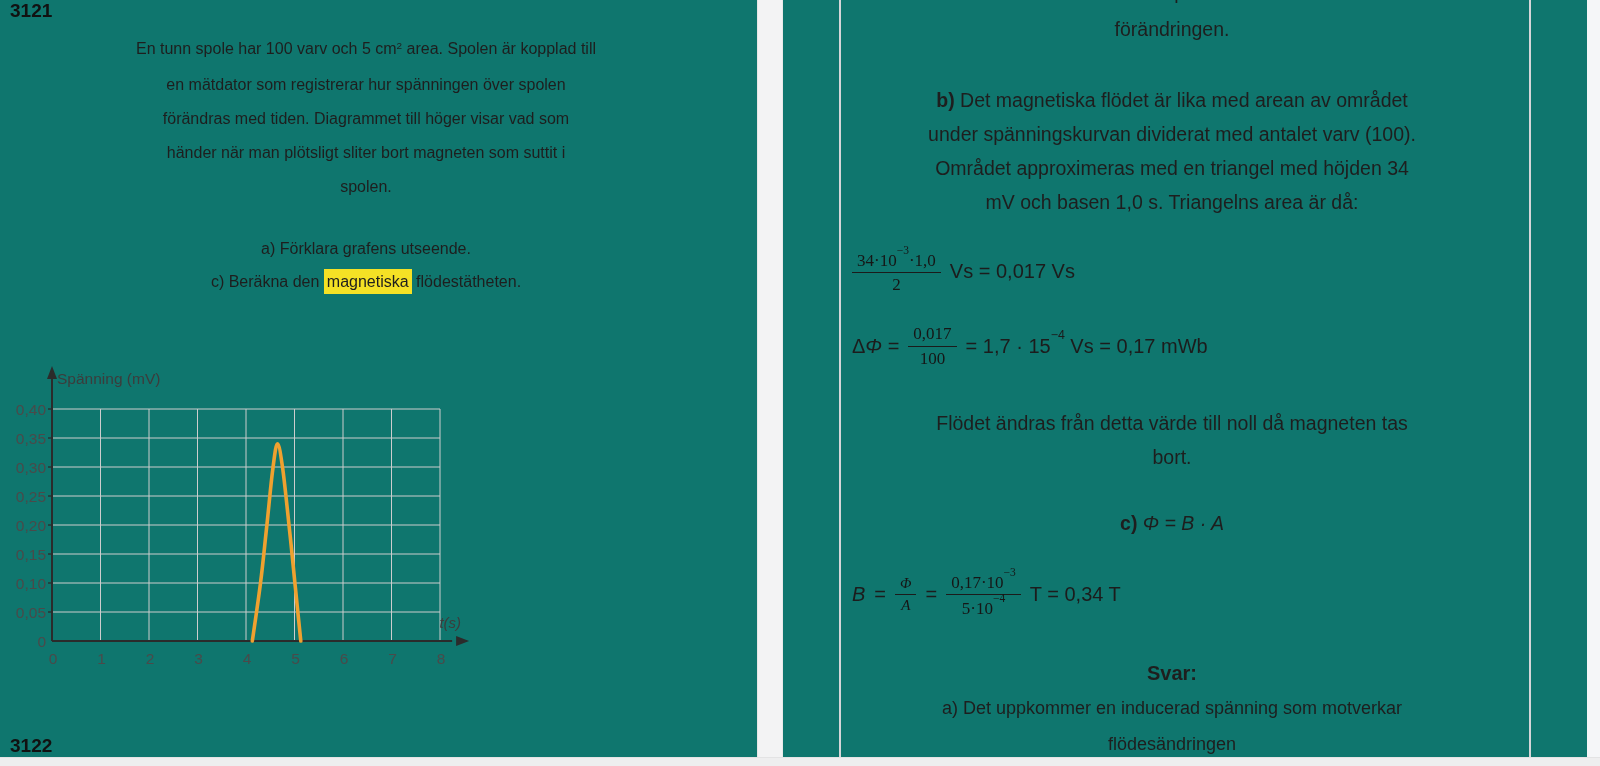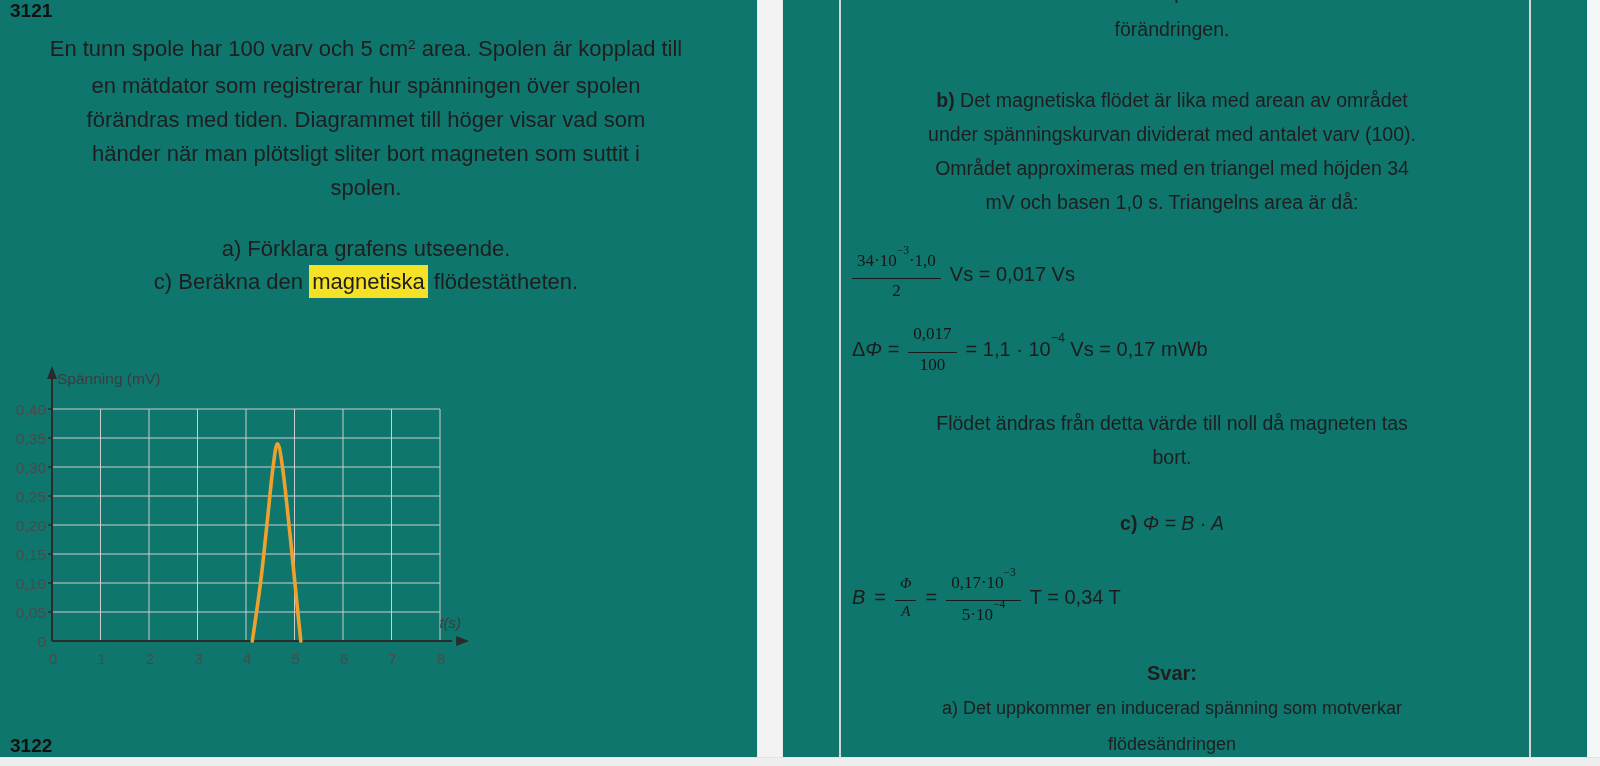--- a/index.html
+++ b/index.html
@@ -26,38 +26,38 @@
     position:absolute; top:0; height:766px; left:1587px; width:13px;
     background:#f5f6f8;
   }
   .bottom-bar {
     position:absolute; left:0; top:757px; width:1600px; height:9px;
     background:#eeeeef; border-top:1px solid #e3e3e4; z-index:30;
   }
 
   
   .h-num { position:absolute; left:10px; font-size:19px; font-weight:bold; color:#111; line-height:22px; }
-  .body-text { position:absolute; left:10px; width:712px; font-size:22px; line-height:34px; color:#1e1e1e; }
+  .body-text { position:absolute; left:10px; width:712px; font-size:16px; line-height:34px; color:#1e1e1e; }
   .ml { white-space:pre-line; }
   sup.sup { font-size:0.62em; position:relative; top:-0.5em; vertical-align:baseline; }
   mark.hl { background:#f5e125; color:inherit; padding:4px 3px; }
 
   .right-pane .rline { position:absolute; left:0; width:640px; font-size:19.5px; line-height:34px; }
 
   
   .formula {
     position:absolute; left:0; display:flex; align-items:center; gap:9px;
     font-size:20px; color:#1c1c1c;
   }
   .frac {
     display:inline-flex; flex-direction:column; align-items:center;
     font-family:"Liberation Serif","DejaVu Serif",serif; font-size:17px; line-height:1.15;
     color:#161616;
   }
-  .frac .num { padding:0 5px 8px; border-bottom:1.4px solid #1b1b1b; }
+  .frac .num { padding:0 5px 2px; border-bottom:1.4px solid #1b1b1b; }
   .frac .den { padding-top:2px; }
   .frac sup { font-size:11.5px; position:relative; top:-0.45em; }
   .frac.small { font-size:15px; font-style:italic; }
   .mathvar { font-style:italic; }
   .pow sup { font-size:0.62em; position:relative; top:-0.5em; }
 
   .svar-label { font-weight:bold; font-size:20px; line-height:34px; }
   .svar-text  { font-size:18px; line-height:36px; white-space:pre-line; }
 
   
@@ -160,21 +160,21 @@
       </span>
       <span>Vs = 0,017 Vs</span>
     </div>
 
     <div class="formula" style="top:324px">
       <span><span>Δ</span><span class="mathvar">Φ</span><span> = </span></span>
       <span class="frac">
         <span class="num">0,017</span>
         <span class="den">100</span>
       </span>
-      <span class="pow"><span>= 1,1 · 10</span><sup>−4</sup><span> Vs = 0,17 mWb</span></span>
+      <span class="pow"><span>= 1,7 · 15</span><sup>−4</sup><span> Vs = 0,17 mWb</span></span>
     </div>
 
     <p class="rline ml" style="top:406px">Flödet ändras från detta värde till noll då magneten tas
 bort.</p>
 
     <p class="rline" style="top:506px"><b>c)</b><span class="mathvar"> Φ = B · A</span></p>
 
     <div class="formula" style="top:571px">
       <span class="mathvar">B</span>
       <span>=</span>

